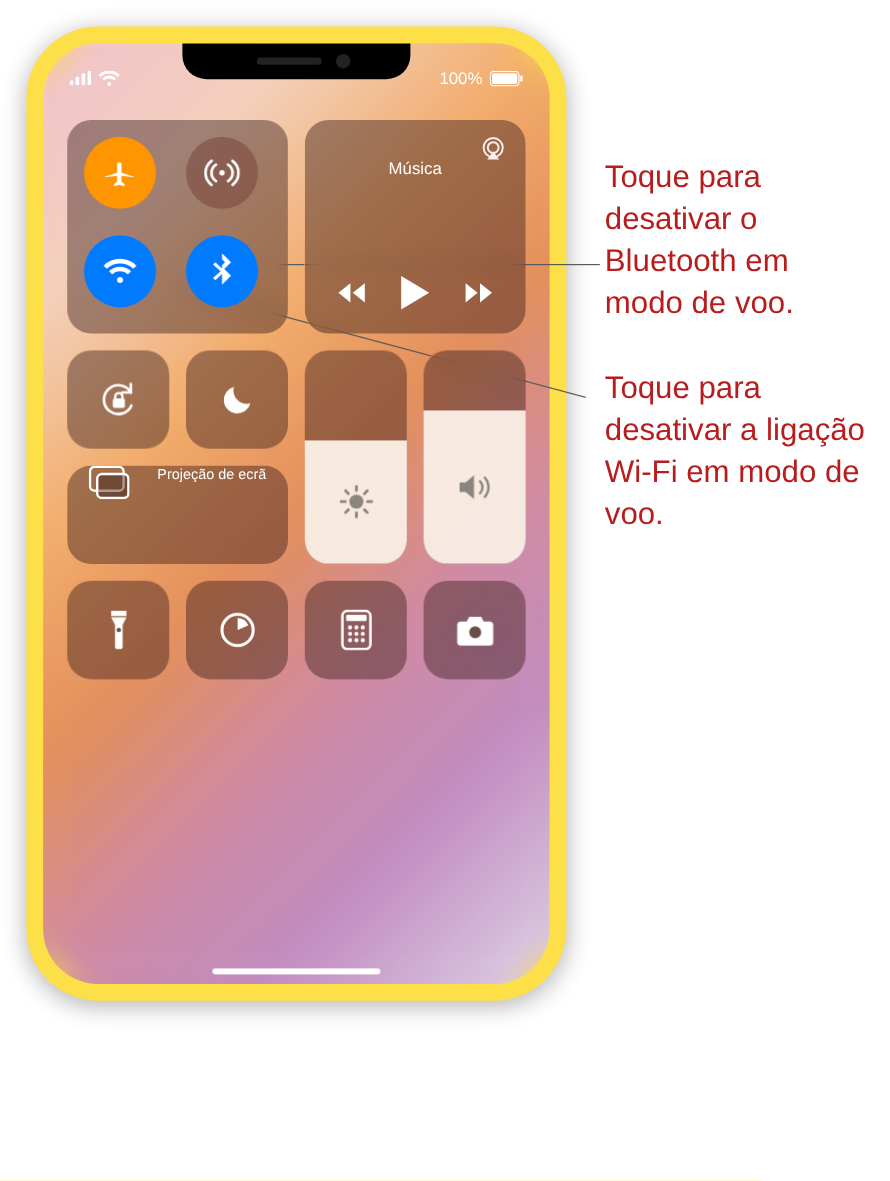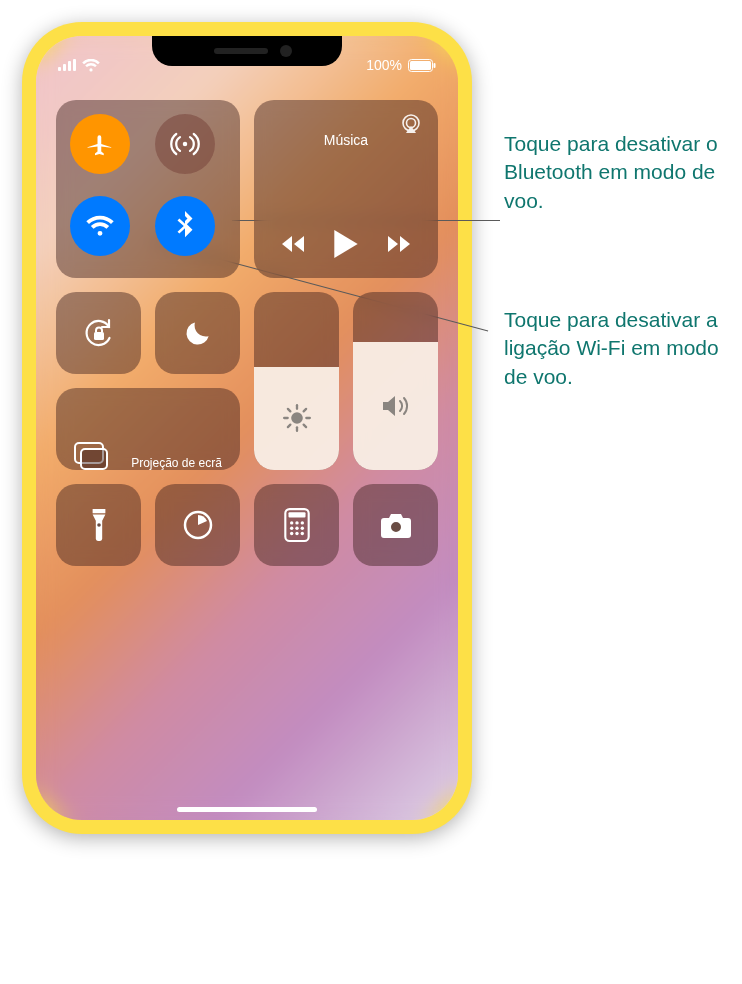--- a/index.html
+++ b/index.html
@@ -134,29 +134,29 @@
     border-radius: 20px;
     overflow: hidden;
     display: flex; flex-direction: column-reverse;
   }
   .slider-fill {
     background: rgba(255,245,235,0.92);
     width: 100%;
     display:flex; align-items:center; justify-content:center;
   }
   .mirror {
-    display:flex; align-items:flex-end; justify-content:center; gap:23px;
+    display:flex; align-items:flex-start; justify-content:center; gap:23px;
     font-size:12px; line-height:1.2; padding:0 12px; color:#fff;
   }
   .mirror-text { text-align:left; }
   .callout {
     position: absolute;
-    font-size: 21px;
+    font-size: 26px;
     line-height: 1.35;
-    color: #0f766e;
+    color: #b91c1c;
     width: 222px;
   }
   .callout-line {
     position: absolute;
     height: 1px;
     background: #5a5a5a;
   }
   .home-indicator {
     position:absolute; bottom:8px; left:50%; transform:translateX(-50%);
     width:140px; height:5px; border-radius:3px; background:#fff; z-index:40;

